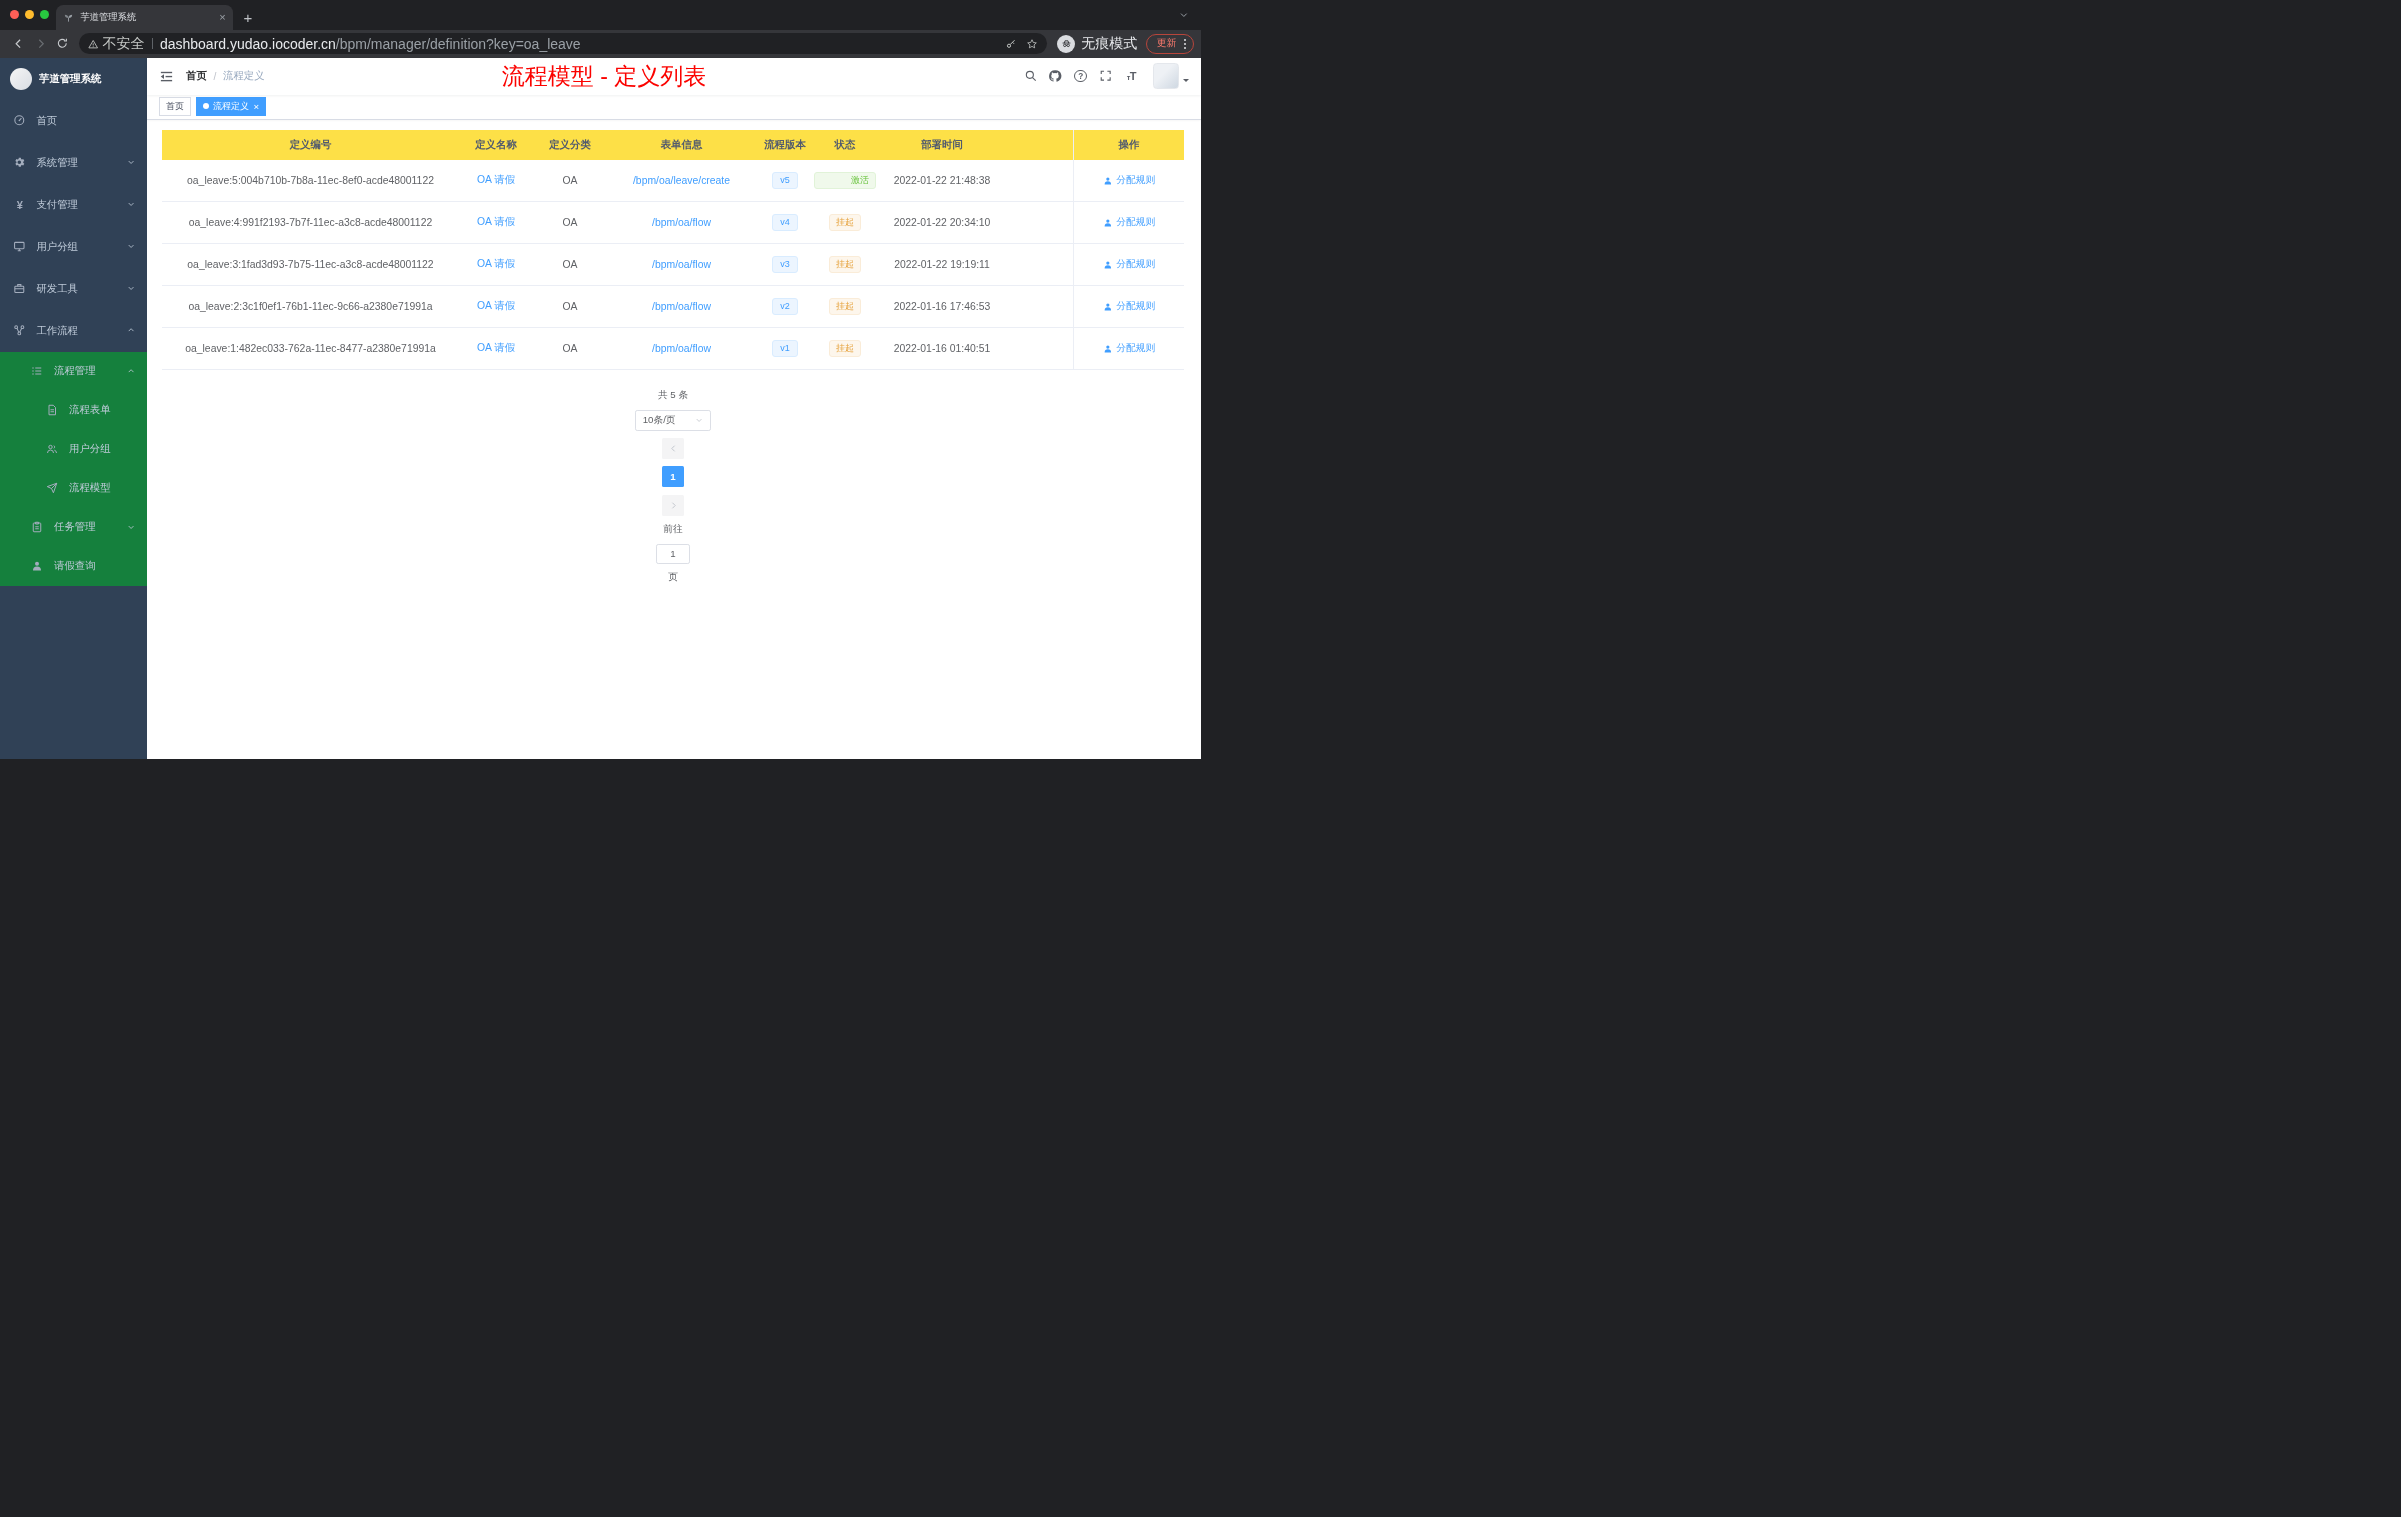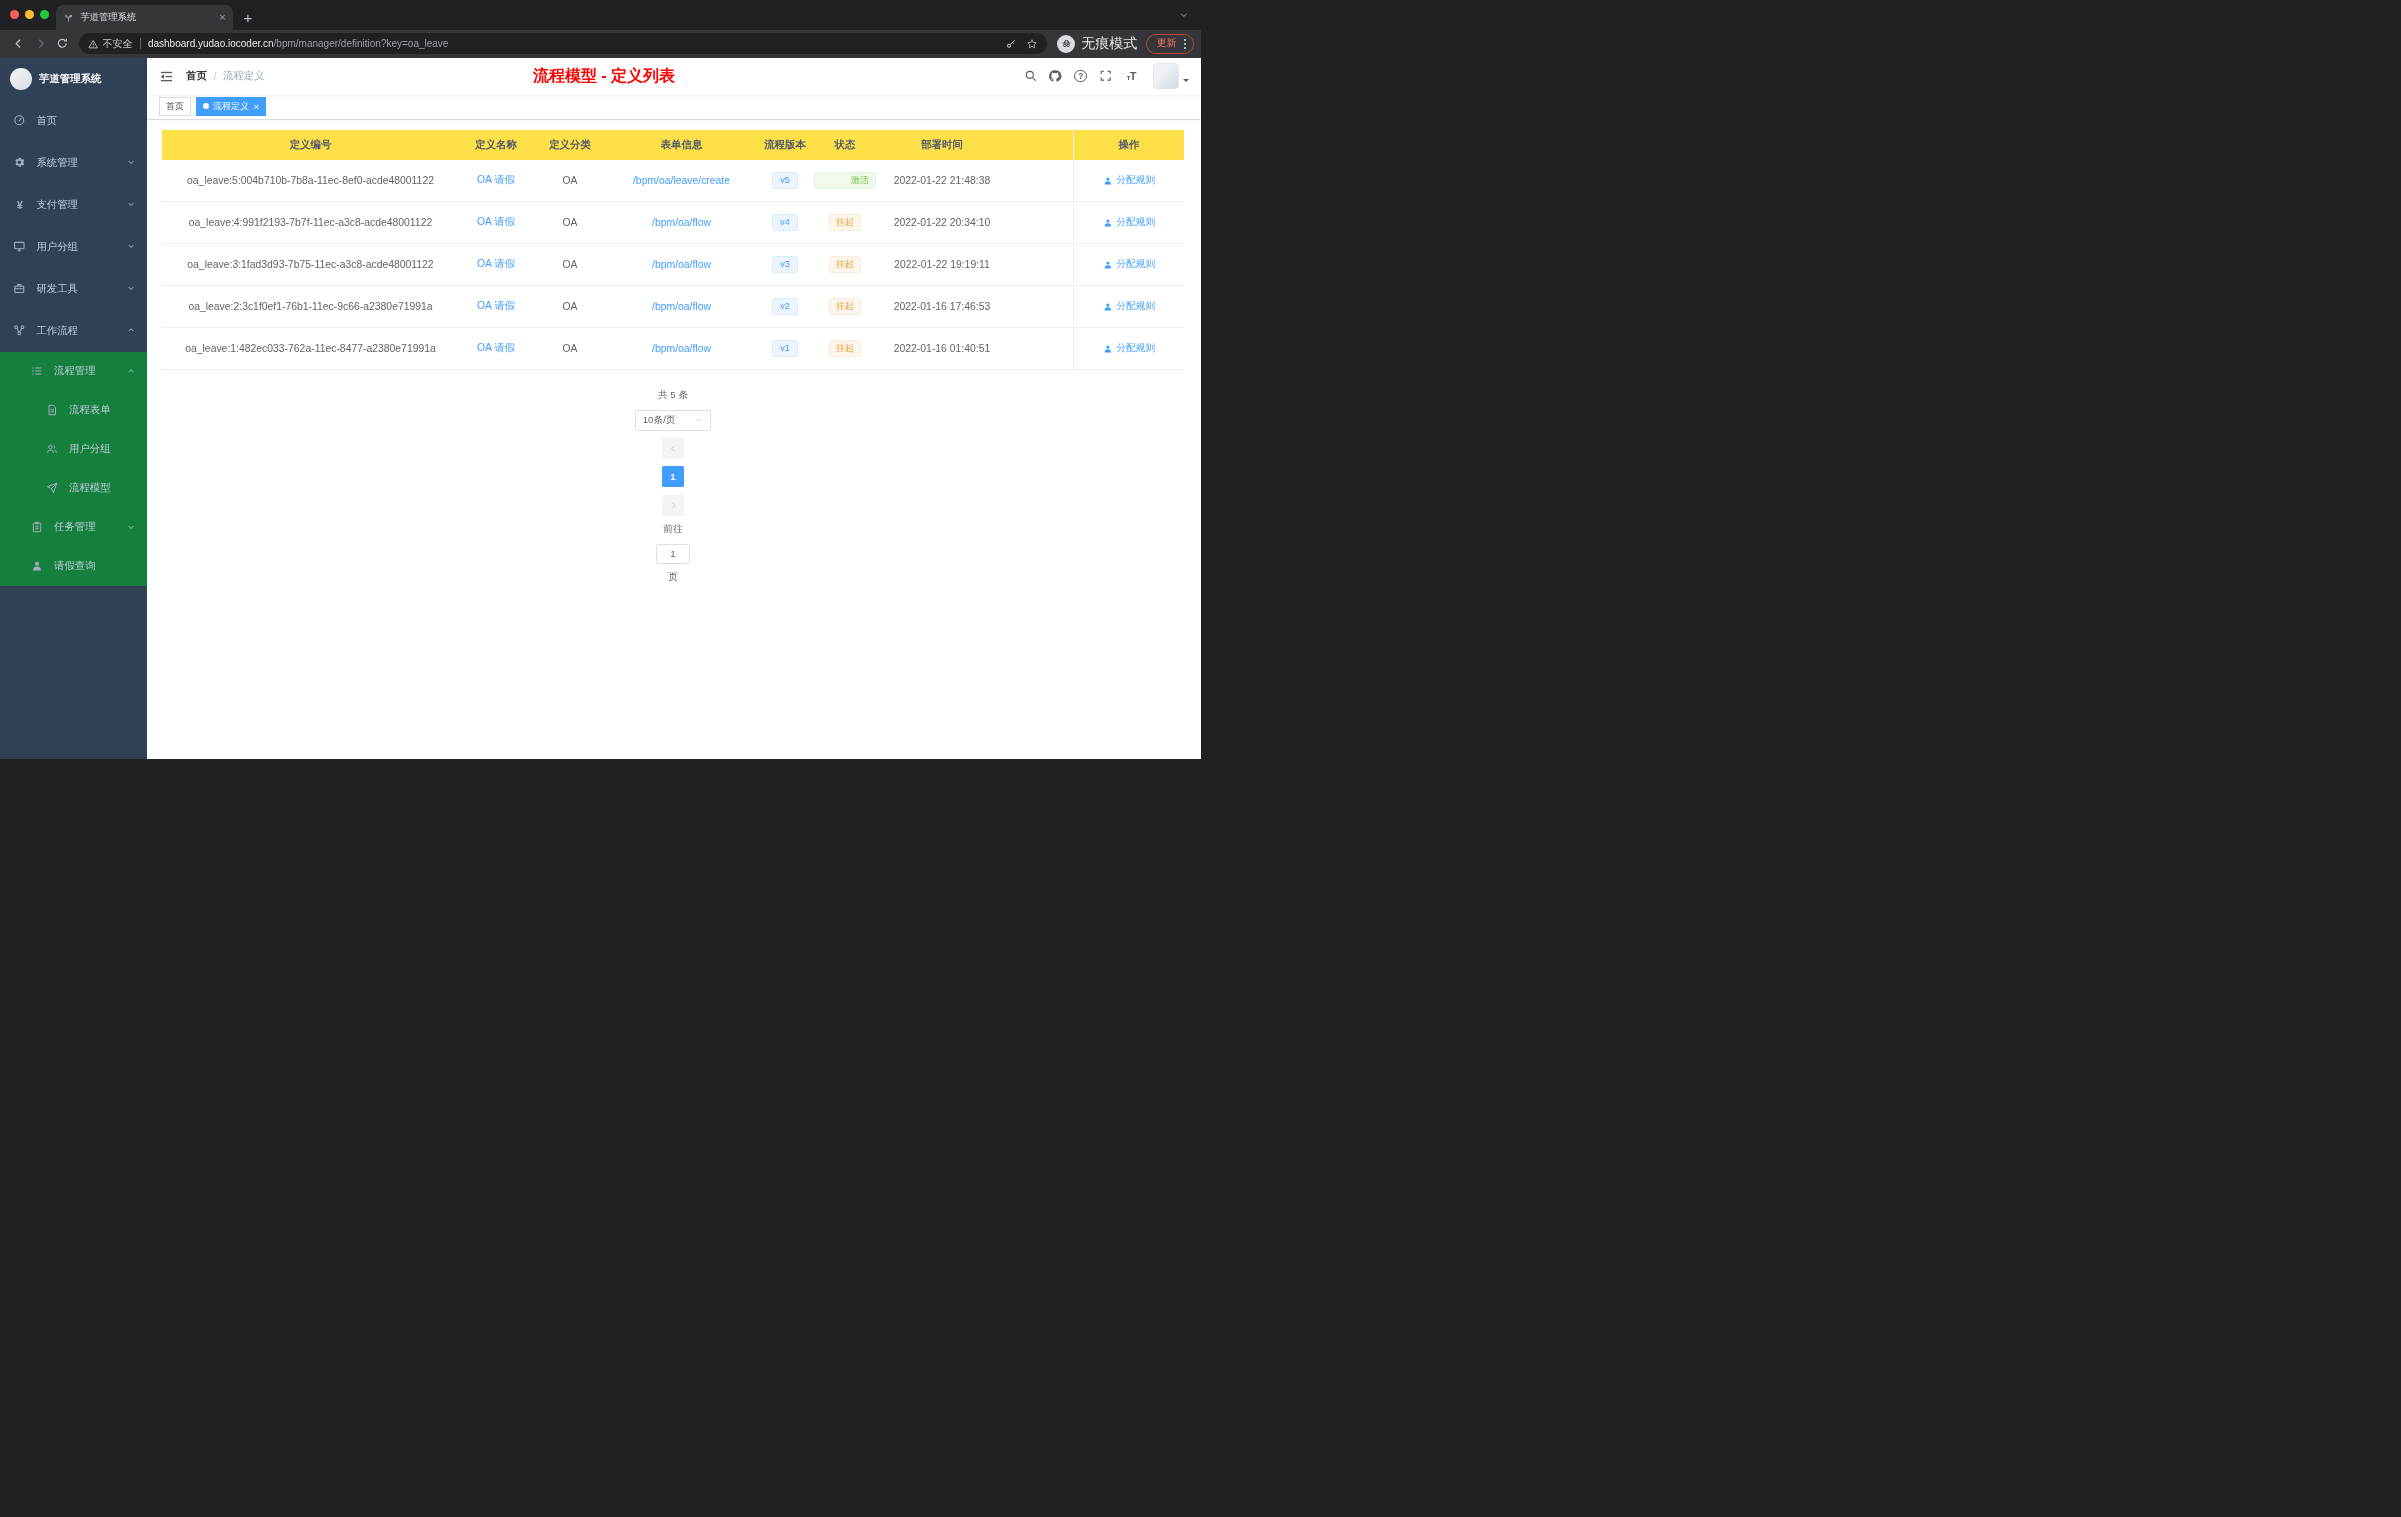--- a/index.html
+++ b/index.html
@@ -16,21 +16,21 @@
   .favicon{ width:11px; height:11px; flex-shrink:0; }
   .tab-title{ flex:1; color:#dfe1e5; font-size:9.3px; white-space:nowrap; overflow:hidden; }
   .tab-close{ color:#9aa0a6; font-size:11px; line-height:1; cursor:pointer; }
   .newtab{ color:#c0c3c7; font-size:15px; margin:0 0 4.5px 10.4px; cursor:pointer; }
   .tabsearch{ position:absolute; right:12px; top:9.7px; color:#9aa0a6; }
 
   .toolbar { height:27.5px; background:#35363a; display:flex; align-items:center; padding:0 7.4px; }
   .navbtn{ width:22px; height:21px; display:flex; align-items:center; justify-content:center; color:#c7cacd; cursor:pointer; }
   .navbtn.dim{ color:#696d71; }
   .omnibox{ flex:1; height:21px; background:#202124; border-radius:10.4px; display:flex; align-items:center;
-            padding:0 9px; margin:0 6px; font-size:10px; color:#9aa0a6; min-width:0; }
+            padding:0 9px; margin:0 6px; font-size:14px; color:#9aa0a6; min-width:0; }
   .sec-label{ color:#c4c7c5; margin-left:3.7px; }
   .om-div{ width:0.7px; height:11px; background:#5f6368; margin:0 7.4px; }
   .url{ white-space:nowrap; overflow:hidden; }
   .url .host{ color:#e8eaed; }
   .url .path{ color:#9aa0a6; }
   .om-spacer{ flex:1; }
   .om-ic{ color:#c4c7c5; margin-left:9px; display:flex; cursor:pointer; }
   .incog{ display:flex; align-items:center; gap:6px; margin:0 9px 0 4.5px; color:#e8eaed; font-size:14px; white-space:nowrap; }
   .incog-circle{ width:18px; height:18px; border-radius:50%; background:#dadce0; display:flex; align-items:center; justify-content:center; }
   .update-chip{ display:flex; align-items:center; gap:6px; border:1.5px solid #b8453b; border-radius:12px;
@@ -54,21 +54,21 @@
 
   .main{ flex:1; display:flex; flex-direction:column; min-width:0; }
   .navbar{ height:37px; background:#fff; display:flex; align-items:center; padding:0 12px; position:relative;
            box-shadow:0 0.7px 3px rgba(0,21,41,.08); z-index:3; }
   .hamburger{ margin-right:12px; display:flex; cursor:pointer; }
   .breadcrumb{ font-size:10.4px; display:flex; gap:6.7px; align-items:center; }
   .bc-home{ color:#303133; font-weight:700; cursor:pointer; }
   .bc-sep{ color:#c0c4cc; }
   .bc-cur{ color:#97a8be; }
   .annotation{ position:absolute; left:457px; top:50%; transform:translate(-50%,-50%); color:#fb0300;
-               font-size:16px; font-weight:700; white-space:nowrap; pointer-events:none; }
+               font-size:23px; font-weight:400; white-space:nowrap; pointer-events:none; }
   .nav-icons{ margin-left:auto; display:flex; align-items:center; gap:6.7px; color:#5a5e66; }
   .nav-ic{ width:18.6px; height:18.6px; display:flex; align-items:center; justify-content:center; cursor:pointer; }
   .help-circle{ width:12.6px; height:12.6px; border:1.2px solid #5a5e66; border-radius:50%; font-size:8.2px;
                 display:flex; align-items:center; justify-content:center; font-weight:700; }
   .fsz{ font-size:11px; font-weight:700; letter-spacing:-0.7px; }
   .fsz small{ font-size:7.4px; font-weight:700; }
   .avatar-wrap{ display:flex; align-items:flex-end; gap:3.7px; margin-left:6px; cursor:pointer; }
   .avatar{ width:26px; height:26px; border-radius:3.7px; background:linear-gradient(135deg,#eef1f5 40%,#cfd8e2); border:0.7px solid #e4e7ec; }
   .caret-down{ width:0; height:0; border:3px solid transparent; border-top-color:#5a5e66; margin-bottom:3.7px; }
 

